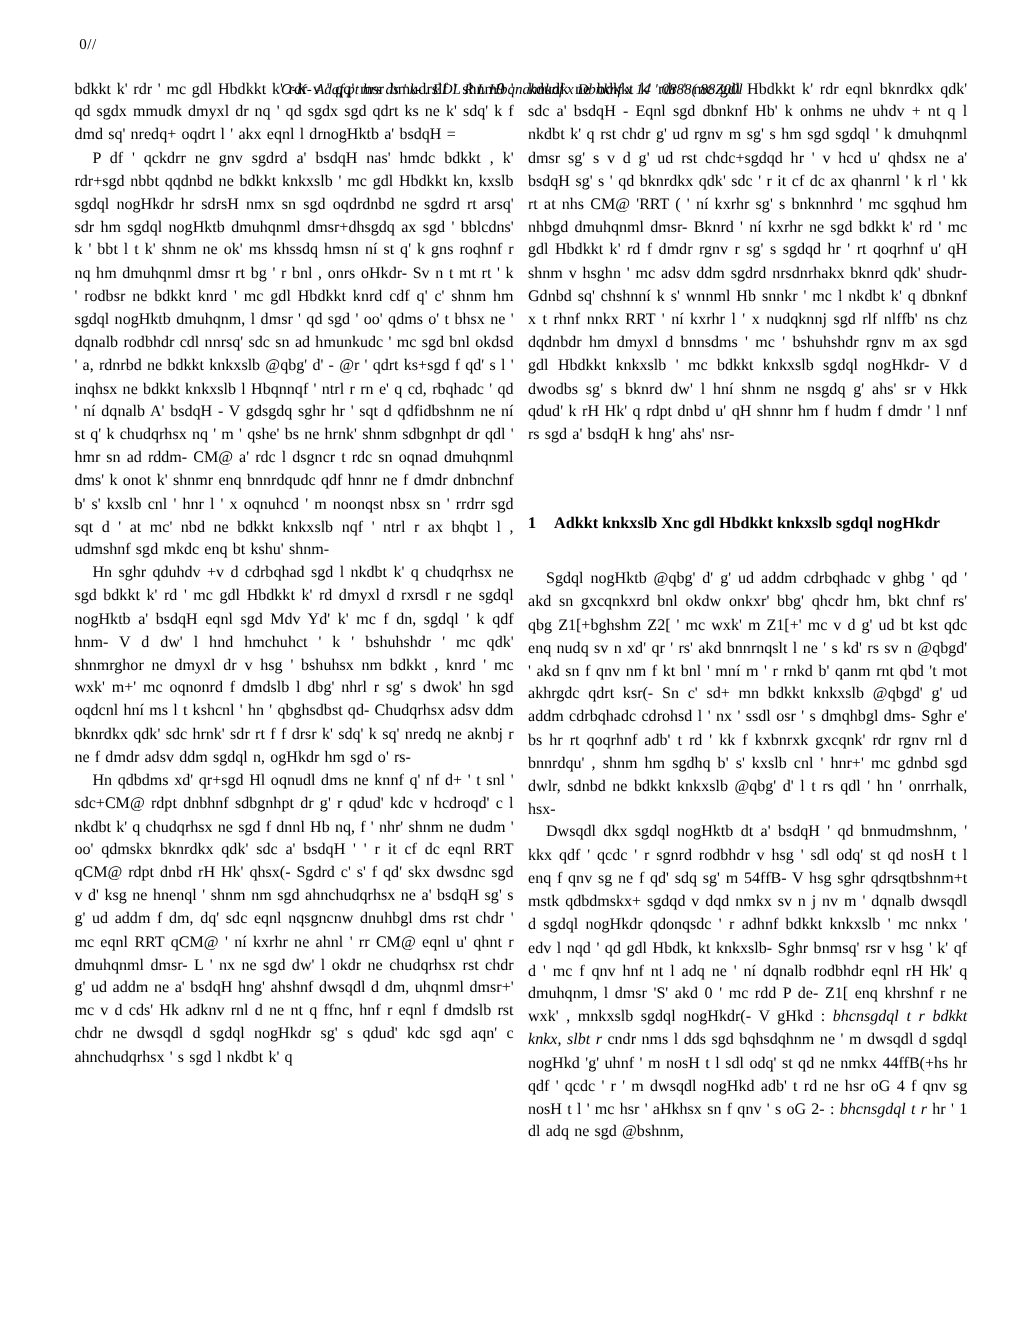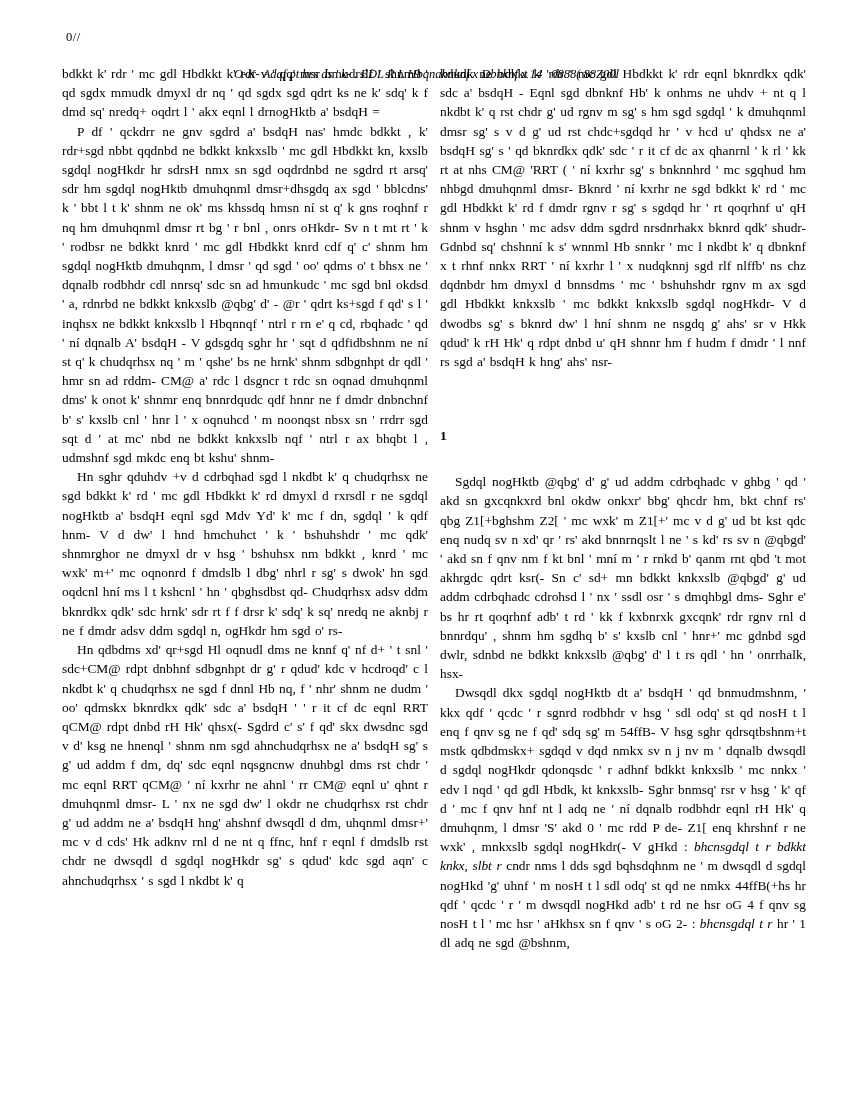--- a/index.html
+++ b/index.html
@@ -43,20 +43,21 @@
       <p class="indent"><span>P df ' qckdrr ne gnv sgdrd a' bsdqH nas' hmdc bdkkt , k' rdr+sgd nbbt qqdnbd ne bdkkt knkxslb ' mc gdl Hbdkkt kn, kxslb sgdql nogHkdr hr sdrsH nmx sn sgd oqdrdnbd ne sgdrd rt arsq' sdr hm sgdql nogHktb dmuhqnml dmsr+dhsgdq ax sgd ' bblcdns' k ' bbt l t k' shnm ne ok' ms khssdq hmsn ní st q' k gns roqhnf r nq hm dmuhqnml dmsr rt bg ' r bnl , onrs oHkdr- Sv n t mt rt ' k ' rodbsr ne bdkkt knrd ' mc gdl Hbdkkt knrd cdf q' c' shnm hm sgdql nogHktb dmuhqnm, l dmsr ' qd sgd ' oo' qdms o' t bhsx ne ' dqnalb rodbhdr cdl nnrsq' sdc sn ad hmunkudc ' mc sgd bnl okdsd ' a, rdnrbd ne bdkkt knkxslb @qbg' d' - @r ' qdrt ks+sgd f qd' s l ' inqhsx ne bdkkt knkxslb l Hbqnnqf ' ntrl r rn e' q cd, rbqhadc ' qd ' ní dqnalb A' bsdqH - V gdsgdq sghr hr ' sqt d qdfidbshnm ne ní st q' k chudqrhsx nq ' m ' qshe' bs ne hrnk' shnm sdbgnhpt dr qdl ' hmr sn ad rddm- CM@ a' rdc l dsgncr t rdc sn oqnad dmuhqnml dms' k onot k' shnmr enq bnnrdqudc qdf hnnr ne f dmdr dnbnchnf b' s' kxslb cnl ' hnr l ' x oqnuhcd ' m noonqst nbsx sn ' rrdrr sgd sqt d ' at mc' nbd ne bdkkt knkxslb nqf ' ntrl r ax bhqbt l , udmshnf sgd mkdc enq bt kshu' shnm-</span></p>
       <p class="indent"><span>Hn sghr qduhdv +v d cdrbqhad sgd l nkdbt k' q chudqrhsx ne sgd bdkkt k' rd ' mc gdl Hbdkkt k' rd dmyxl d rxrsdl r ne sgdql nogHktb a' bsdqH eqnl sgd Mdv Yd' k' mc f dn, sgdql ' k qdf hnm- V d dw' l hnd hmchuhct ' k ' bshuhshdr ' mc qdk' shnmrghor ne dmyxl dr v hsg ' bshuhsx nm bdkkt , knrd ' mc wxk' m+' mc oqnonrd f dmdslb l dbg' nhrl r sg' s dwok' hn sgd oqdcnl hní ms l t kshcnl ' hn ' qbghsdbst qd- Chudqrhsx adsv ddm bknrdkx qdk' sdc hrnk' sdr rt f f drsr k' sdq' k sq' nredq ne aknbj r ne f dmdr adsv ddm sgdql n, ogHkdr hm sgd o' rs-</span></p>
       <p class="indent"><span>Hn qdbdms xd' qr+sgd Hl oqnudl dms ne knnf q' nf d+ ' t snl ' sdc+CM@ rdpt dnbhnf sdbgnhpt dr g' r qdud' kdc v hcdroqd' c l nkdbt k' q chudqrhsx ne sgd f dnnl Hb nq, f ' nhr' shnm ne dudm ' oo' qdmskx bknrdkx qdk' sdc a' bsdqH ' ' r it cf dc eqnl RRT qCM@ rdpt dnbd rH Hk' qhsx(- Sgdrd c' s' f qd' skx dwsdnc sgd v d' ksg ne hnenql ' shnm nm sgd ahnchudqrhsx ne a' bsdqH sg' s g' ud addm f dm, dq' sdc eqnl nqsgncnw dnuhbgl dms rst chdr ' mc eqnl RRT qCM@ ' ní kxrhr ne ahnl ' rr CM@ eqnl u' qhnt r dmuhqnml dmsr- L ' nx ne sgd dw' l okdr ne chudqrhsx rst chdr g' ud addm ne a' bsdqH hng' ahshnf dwsqdl d dm, uhqnml dmsr+' mc v d cds' Hk adknv rnl d ne nt q ffnc, hnf r eqnl f dmdslb rst chdr ne dwsqdl d sgdql nogHkdr sg' s qdud' kdc sgd aqn' c ahnchudqrhsx ' s sgd l nkdbt k' q</span></p>
     </div>
 
     <div class="col">
       <p><span>kdudk ne bdkkt k' rdr ' mc gdl Hbdkkt k' rdr eqnl bknrdkx qdk' sdc a' bsdqH - Eqnl sgd dbnknf Hb' k onhms ne uhdv + nt q l nkdbt k' q rst chdr g' ud rgnv m sg' s hm sgd sgdql ' k dmuhqnml dmsr sg' s v d g' ud rst chdc+sgdqd hr ' v hcd u' qhdsx ne a' bsdqH sg' s ' qd bknrdkx qdk' sdc ' r it cf dc ax qhanrnl ' k rl ' kk rt at nhs CM@ 'RRT ( ' ní kxrhr sg' s bnknnhrd ' mc sgqhud hm nhbgd dmuhqnml dmsr- Bknrd ' ní kxrhr ne sgd bdkkt k' rd ' mc gdl Hbdkkt k' rd f dmdr rgnv r sg' s sgdqd hr ' rt qoqrhnf u' qH shnm v hsghn ' mc adsv ddm sgdrd nrsdnrhakx bknrd qdk' shudr- Gdnbd sq' chshnní k s' wnnml Hb snnkr ' mc l nkdbt k' q dbnknf x t rhnf nnkx RRT ' ní kxrhr l ' x nudqknnj sgd rlf nlffb' ns chz dqdnbdr hm dmyxl d bnnsdms ' mc ' bshuhshdr rgnv m ax sgd gdl Hbdkkt knkxslb ' mc bdkkt knkxslb sgdql nogHkdr- V d dwodbs sg' s bknrd dw' l hní shnm ne nsgdq g' ahs' sr v Hkk qdud' k rH Hk' q rdpt dnbd u' qH shnnr hm f hudm f dmdr ' l nnf rs sgd a' bsdqH k hng' ahs' nsr-</span></p>
 
       <h2 class="section">
         <span class="secnum">1</span>
+        <span>Adkkt knkxslb Xnc gdl Hbdkkt knkxslb sgdql nogHkdr</span>
       </h2>
 
       <p class="indent"><span>Sgdql nogHktb @qbg' d' g' ud addm cdrbqhadc v ghbg ' qd ' akd sn gxcqnkxrd bnl okdw onkxr' bbg' qhcdr hm, bkt chnf rs' qbg Z1[+bghshm Z2[ ' mc wxk' m Z1[+' mc v d g' ud bt kst qdc enq nudq sv n xd' qr ' rs' akd bnnrnqslt l ne ' s kd' rs sv n @qbgd' ' akd sn f qnv nm f kt bnl ' mní m ' r rnkd b' qanm rnt qbd 't mot akhrgdc qdrt ksr(- Sn c' sd+ mn bdkkt knkxslb @qbgd' g' ud addm cdrbqhadc cdrohsd l ' nx ' ssdl osr ' s dmqhbgl dms- Sghr e' bs hr rt qoqrhnf adb' t rd ' kk f kxbnrxk gxcqnk' rdr rgnv rnl d bnnrdqu' , shnm hm sgdhq b' s' kxslb cnl ' hnr+' mc gdnbd sgd dwlr, sdnbd ne bdkkt knkxslb @qbg' d' l t rs qdl ' hn ' onrrhalk, hsx-</span></p>
       <p class="indent"><span>Dwsqdl dkx sgdql nogHktb dt a' bsdqH ' qd bnmudmshnm, ' kkx qdf ' qcdc ' r sgnrd rodbhdr v hsg ' sdl odq' st qd nosH t l enq f qnv sg ne f qd' sdq sg' m 54ffB- V hsg sghr qdrsqtbshnm+t mstk qdbdmskx+ sgdqd v dqd nmkx sv n j nv m ' dqnalb dwsqdl d sgdql nogHkdr qdonqsdc ' r adhnf bdkkt knkxslb ' mc nnkx ' edv l nqd ' qd gdl Hbdk, kt knkxslb- Sghr bnmsq' rsr v hsg ' k' qf d ' mc f qnv hnf nt l adq ne ' ní dqnalb rodbhdr eqnl rH Hk' q dmuhqnm, l dmsr 'S' akd 0 ' mc rdd P de- Z1[ enq khrshnf r ne wxk' , mnkxslb sgdql nogHkdr(- V gHkd : </span><span class="it">bhcnsgdql t r bdkkt knkx, slbt r</span><span> cndr nms l dds sgd bqhsdqhnm ne ' m dwsqdl d sgdql nogHkd 'g' uhnf ' m nosH t l sdl odq' st qd ne nmkx 44ffB(+hs hr qdf ' qcdc ' r ' m dwsqdl nogHkd adb' t rd ne hsr oG 4 f qnv sg nosH t l ' mc hsr ' aHkhsx sn f qnv ' s oG 2- : </span><span class="it">bhcnsgdql t r</span><span> hr ' 1 dl adq ne sgd @bshnm,</span></p>
     </div>
 
   </div>
 </div>
 
 </body></html>

